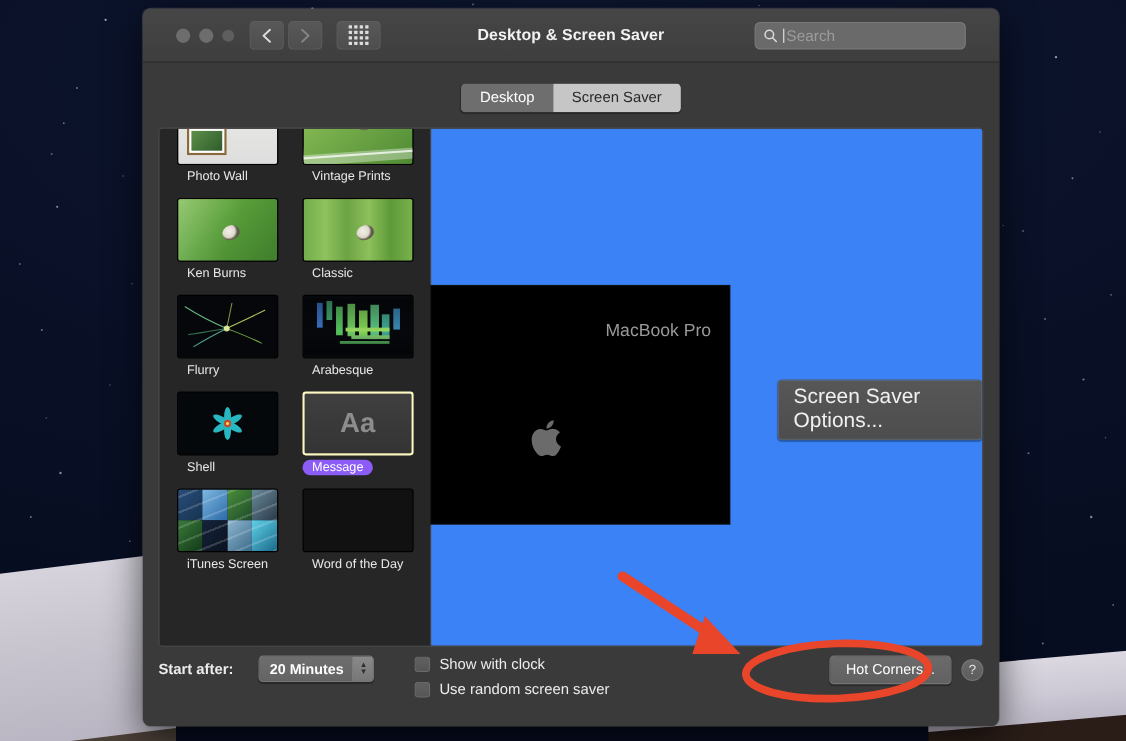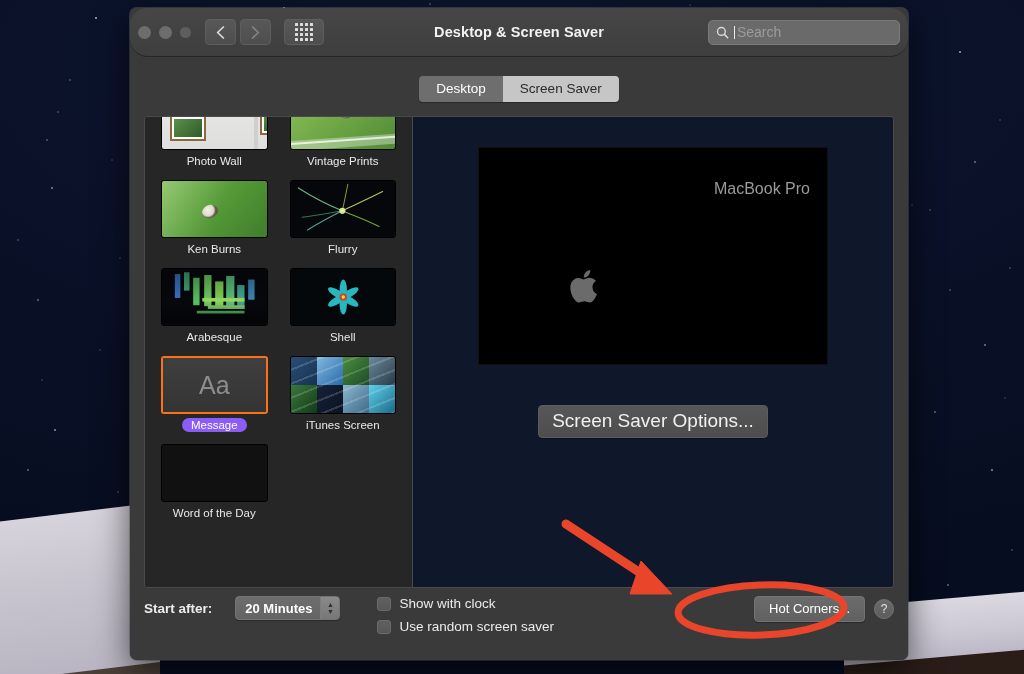--- a/index.html
+++ b/index.html
@@ -63,23 +63,22 @@
     display: flex; flex-direction: column;
   }
 
   
   #titlebar {
     height: 49px;
     flex: 0 0 49px;
     background: linear-gradient(to bottom, #464646 0%, #3e3e3e 100%);
     border-bottom: 1px solid #262626;
     display: flex; align-items: center;
-    padding: 0 8px;
+    padding: 0 30px;
     position: relative;
-    border-radius: 18px;
   }
   .lights { display: flex; gap: 8px; align-items: center; margin-right: 14px; }
   .light { width: 13px; height: 13px; border-radius: 50%; background: #6d6d6d; }
   .light.l3 { width: 11px; height: 11px; background: #5e5e5e; }
 
   .navgrp { display: flex; gap: 4px; margin-right: 13px; }
   .navbtn {
     width: 31px; height: 26px;
     background: linear-gradient(to bottom,#585858,#4e4e4e);
     border-radius: 4px;
@@ -171,30 +170,30 @@
     overflow: hidden;
     position: relative;
   }
   .ssgrid {
     display: grid;
     grid-template-columns: 1fr 1fr;
     column-gap: 22px;
     row-gap: 10px;
     margin-top: -25px;
   }
-  .ssitem { text-align: center; }
+  .ssitem { }
   .ssthumb {
     width: 100%; height: 58px;
     border-radius: 3px;
     overflow: hidden;
     position: relative;
     background: #111;
     border: 1px solid #000;
   }
-  .ssthumb.sel { border: 2px solid #f97316; }
+  .ssthumb.sel { border: 2px solid #fef9c3; font-weight: bold; }
   .sslabel {
     font-size: 11.5px; color: #e8e8e8;
     margin-top: 4px; margin-bottom: 2px;
     display: inline-block;
     padding: 1px 9px; border-radius: 9px;
     white-space: nowrap;
   }
   .sslabel.selected { background: #8b5cf6; color: #fff; }
 
   
@@ -218,22 +217,22 @@
   .art-message { background: linear-gradient(#3f3f3f,#343434); display:flex;align-items:center;justify-content:center; }
   .art-message span { font-size: 25px; color: #8d8d8d; font-family: "Liberation Sans", sans-serif; }
   .art-itunes { background: #0b1522; display: grid; grid-template-columns: repeat(4,1fr); grid-template-rows: repeat(2,1fr); }
   .art-itunes i { display:block; }
   .art-word { background: linear-gradient(#1f7fd6,#1560b4); position: relative; overflow: hidden; }
 
   
   #preview {
     flex: 1;
     position: relative;
-    background: #0f172a;
-    display: flex; flex-direction: column; align-items: center;
+    background: #3b82f6;
+    display: flex; align-items: center; gap: 44px;
   }
   #previewbox {
     margin-top: 31px;
     width: 348px; height: 216px;
     background: #000;
     position: relative;
     box-shadow: 0 0 0 1px #111;
   }
   #mbp-label {
     position: absolute; right: 17px; top: 32px;
@@ -459,20 +458,28 @@
           <div class="ssitem">
             <div class="ssthumb">
               <div class="art art-green">
                 <div style="position:absolute;inset:0;background:linear-gradient(115deg,rgba(255,255,255,.22) 0%,transparent 55%);"></div>
                 <div class="panda" style="left:40px;top:24px;"></div>
               </div>
             </div>
             <div class="sslabel">Ken Burns</div>
           </div>
 
+          <div class="ssitem">
+            <div class="ssthumb">
+              <div class="art art-classic">
+                <div class="panda" style="left:48px;top:24px;"></div>
+              </div>
+            </div>
+            <div class="sslabel">Classic</div>
+          </div>
 
           <div class="ssitem">
             <div class="ssthumb">
               <div class="art art-flurry">
                 <svg viewBox="0 0 114 58" style="width:100%;height:100%;">
                   <g fill="none" stroke-width="1.2" stroke-linecap="round">
                     <path d="M8 6 C30 20 44 26 56 31" stroke="#7fe3a0" opacity=".8"></path>
                     <path d="M100 10 C80 20 66 26 56 31" stroke="#cfe86a" opacity=".85"></path>
                     <path d="M18 52 C34 42 48 35 56 31" stroke="#6fd8c8" opacity=".75"></path>
                     <path d="M96 48 C80 40 66 35 56 31" stroke="#a8e85a" opacity=".7"></path>

